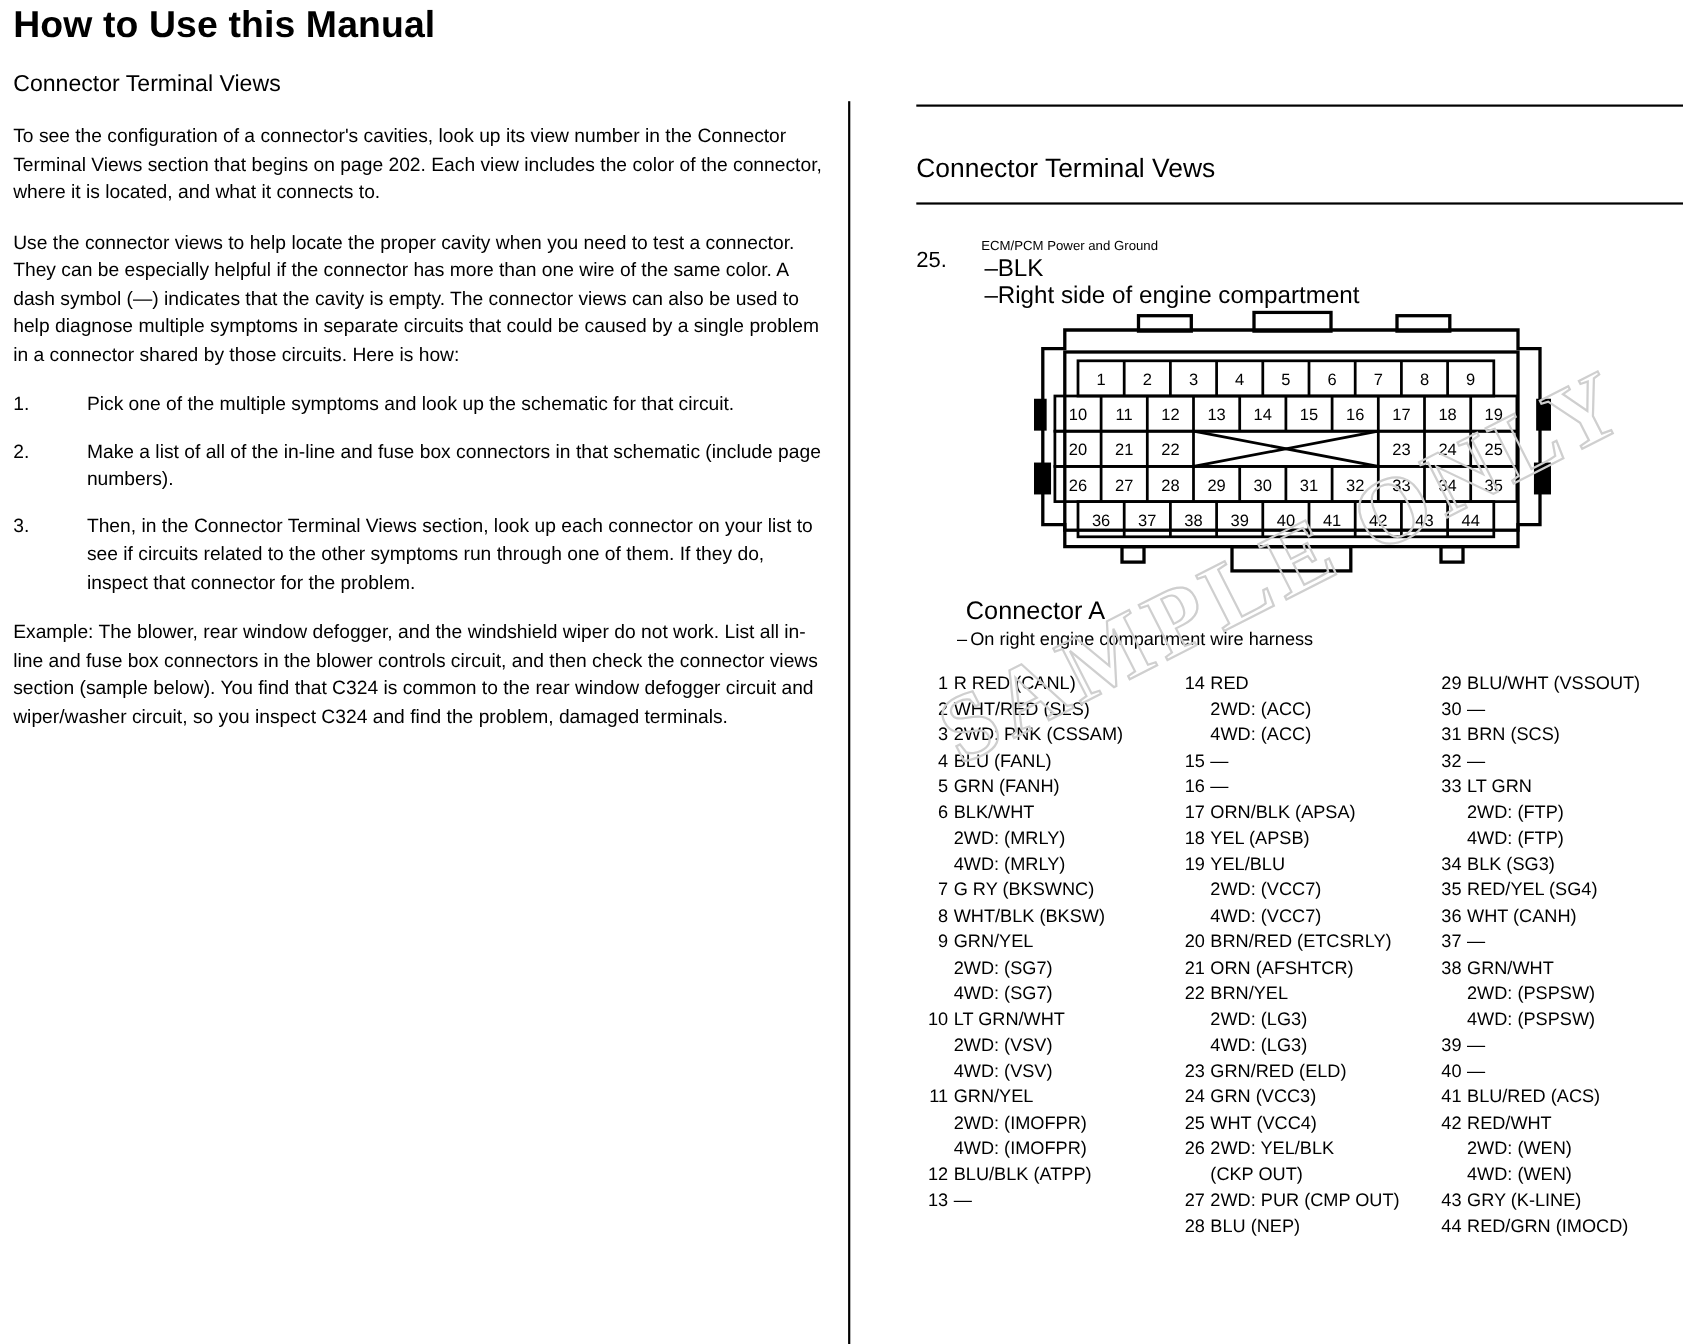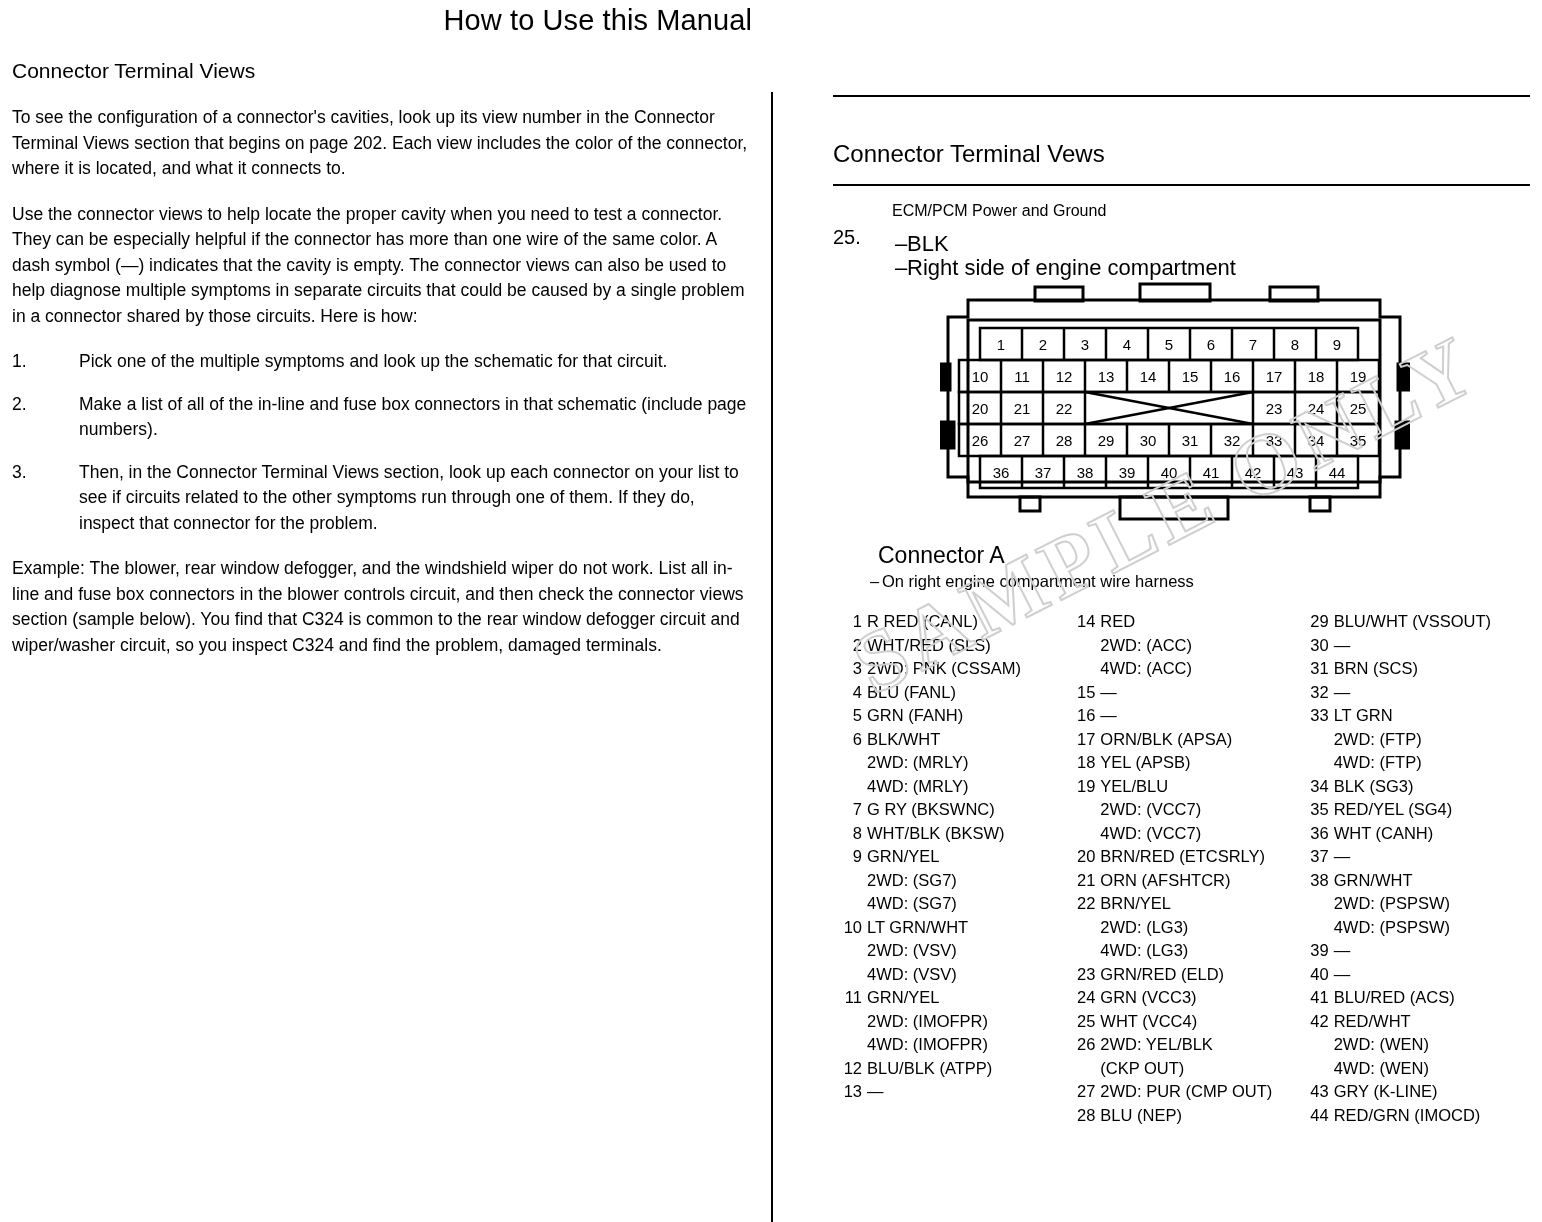--- a/index.html
+++ b/index.html
@@ -22,25 +22,24 @@
   }
 
   
   .left-col {
     position: absolute;
     left: 12px;
     top: 4px;
     width: 740px;
   }
   .h1 {
-    font-size: 29px;
-    font-weight: normal;
+    font-size: 34px;
+    font-weight: bold;
     margin: 0 0 22px 0;
     letter-spacing: 0.1px;
-    text-align: right;
   }
   .h2 {
     font-size: 21px;
     font-weight: normal;
     margin: 0 0 22px 0;
   }
   .para {
     font-size: 17.5px;
     line-height: 25.5px;
     margin: 0 0 20px 0;
@@ -108,22 +107,22 @@
   .item-num {
     position: absolute;
     left: 43px;
     top: 110px;
     font-size: 20px;
     margin-top: 24px;
   }
   .item-title {
     position: absolute;
     left: 102px;
-    top: 110px;
-    font-size: 16px;
+    top: 124px;
+    font-size: 12px;
   }
   .item-bullets {
     position: absolute;
     left: 105px;
     top: 140px;
     font-size: 22px;
     line-height: 24px;
   }
   .item-bullets div {
     white-space: nowrap;

